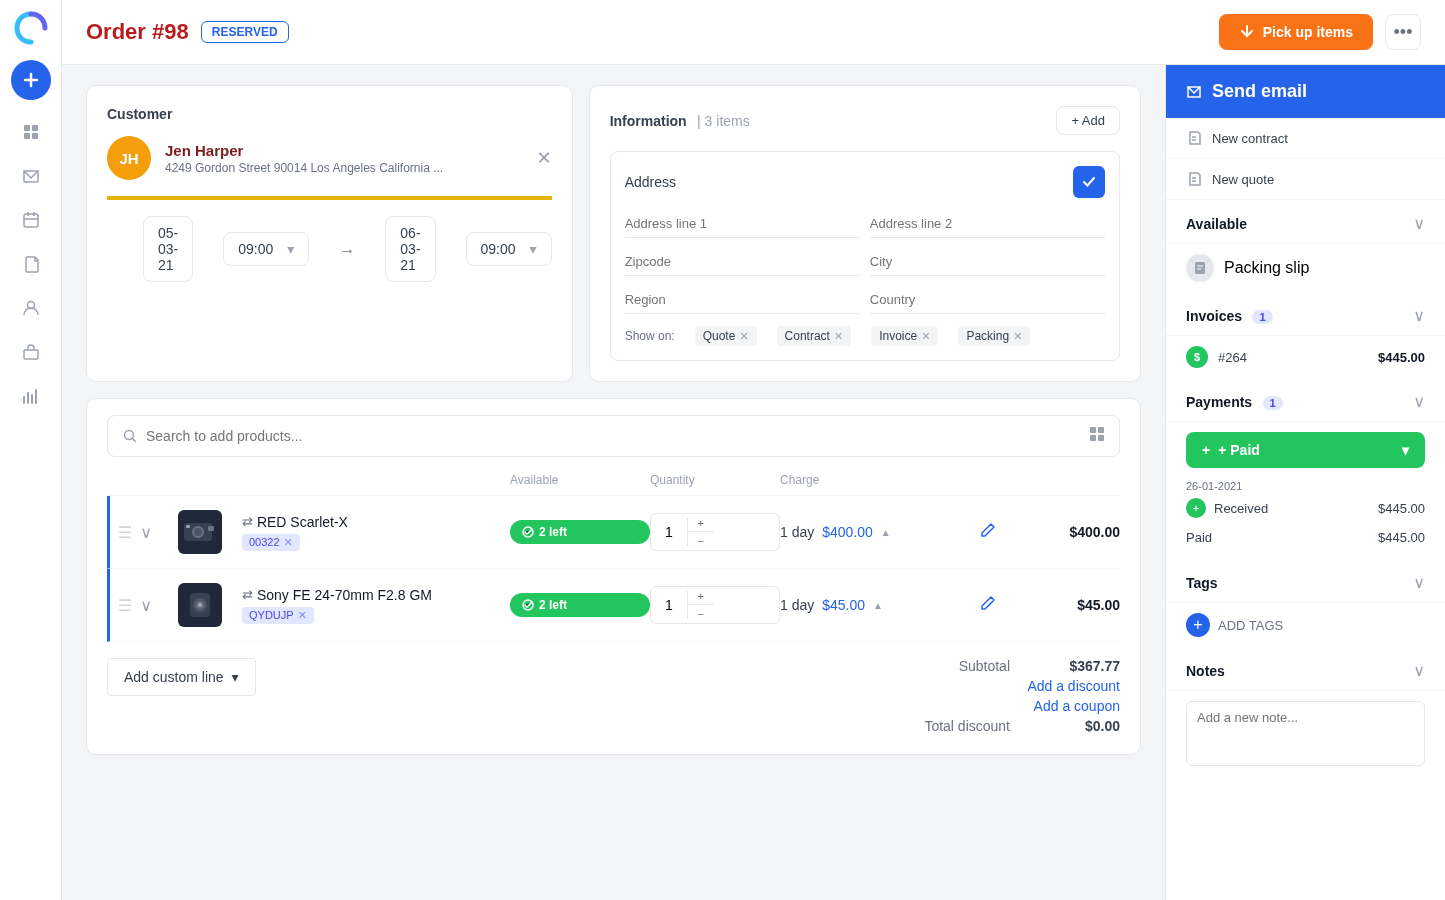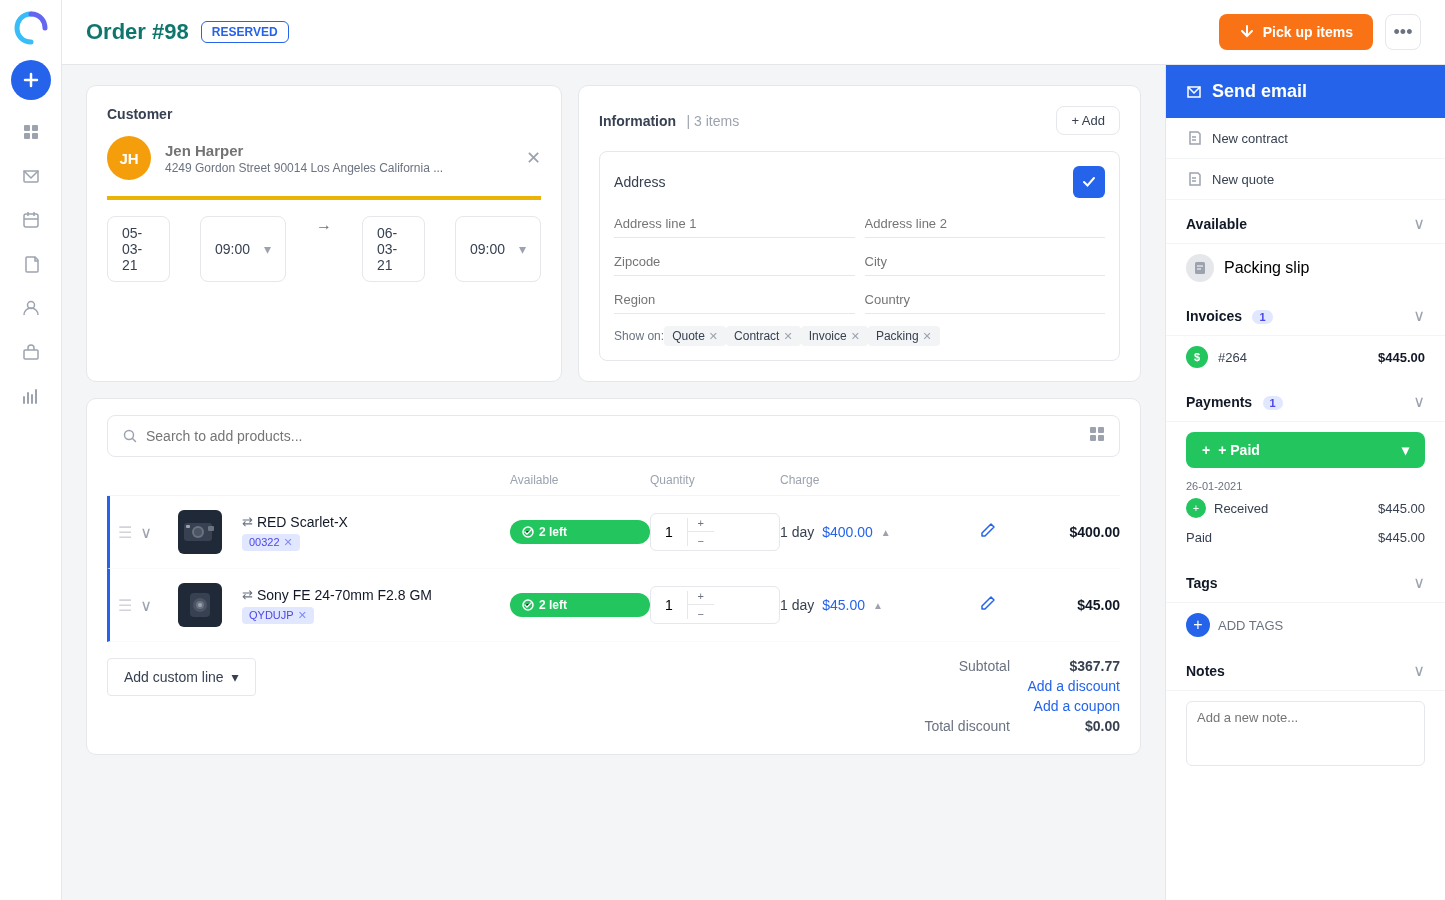--- a/index.html
+++ b/index.html
@@ -52,21 +52,21 @@
       border-bottom: 1px solid #e5e7eb;
       padding: 0 24px;
       height: 65px;
       display: flex;
       align-items: center;
       gap: 12px;
     }
     .page-title {
       font-size: 22px;
       font-weight: 600;
-      color: #0f766e;
+      color: #b91c1c;
     }
     .page-title span { font-weight: 700; }
     .status-badge {
       border: 1.5px solid #2563eb;
       color: #2563eb;
       border-radius: 6px;
       padding: 3px 10px;
       font-size: 12px;
       font-weight: 600;
     }
@@ -142,28 +142,30 @@
       margin-bottom: 16px;
     }
     .avatar {
       width: 44px; height: 44px;
       background: #f59e0b;
       border-radius: 50%;
       display: flex; align-items: center; justify-content: center;
       font-weight: 700; color: white; font-size: 15px;
       flex-shrink: 0;
     }
-    .customer-name { font-size: 15px; font-weight: 600; color: #737373; }
+    .customer-name { font-size: 15px; font-weight: 600; color: #7f1d1d; }
     .customer-address { font-size: 12px; color: #6b7280; margin-top: 2px; }
     .customer-remove { margin-left: auto; color: #9ca3af; cursor: pointer; font-size: 18px; }
 
     
     .date-row {
       display: flex;
+      align-items: center;
       gap: 30px;
+      margin-left: 36px;
     }
     .date-box {
       display: flex;
       align-items: center;
       border: 1px solid #e5e7eb;
       border-radius: 8px;
       padding: 8px 14px;
       gap: 10px;
       font-size: 14px;
       color: #374151;
@@ -219,21 +221,21 @@
       background: none;
       border: none;
       border-bottom: 1px solid #e5e7eb;
       padding: 6px 0;
       font-size: 13px;
       color: #9ca3af;
       outline: none;
       width: 100%;
     }
     .show-on-row {
-      display: flex; align-items: center; gap: 0; flex-wrap: wrap;
+      display: flex; align-items: center; gap: 20px; flex-wrap: wrap;
       margin-top: 8px;
     }
     .show-on-label { font-size: 12px; color: #6b7280; }
     .tag-chip {
       background: #f3f4f6;
       border-radius: 4px;
       padding: 3px 8px;
       font-size: 12px;
       color: #374151;
       display: flex; align-items: center; gap: 4px;

